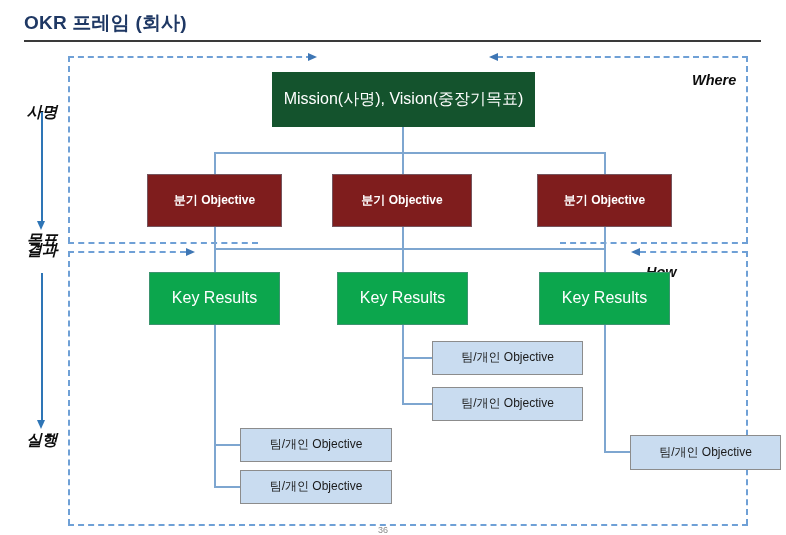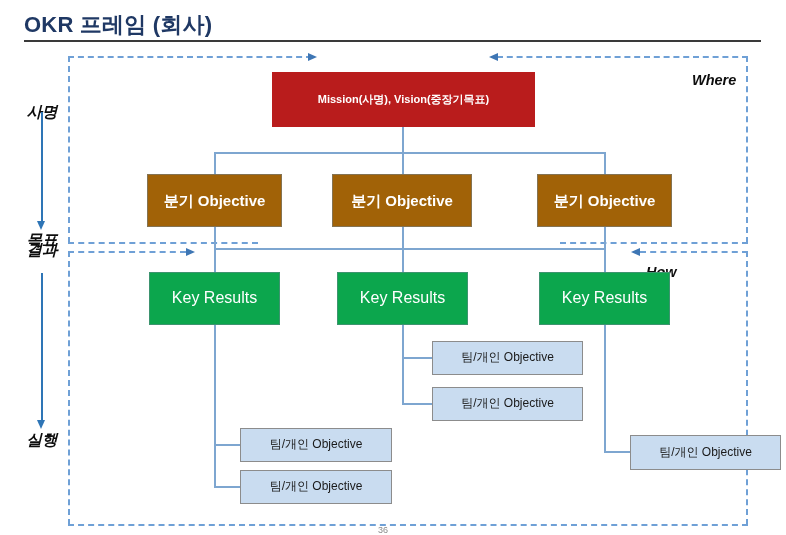--- a/index.html
+++ b/index.html
@@ -1,21 +1,21 @@
 <!DOCTYPE html>
 <html><head>
 <meta charset="utf-8">
 <style>
   html,body{margin:0;padding:0;background:#fff;}
   .canvas{
     position:relative;width:786px;height:535px;background:#ffffff;
     overflow:hidden;font-family:"Liberation Sans","DejaVu Sans",sans-serif;
   }
   .title{
-    position:absolute;left:24px;top:10px;font-size:22px;font-weight:bold;
+    position:absolute;left:24px;top:10px;font-size:19px;font-weight:bold;
     color:#1F3864;letter-spacing:0.2px;
   }
   .title-rule{
     position:absolute;left:24px;top:40px;width:737px;height:0;
     border-top:2px solid #3a3a3a;
   }
   
   .dash-h{position:absolute;height:0;border-top:2px dashed #6FA0D6;}
   .dash-v{position:absolute;width:0;border-left:2px dashed #6FA0D6;}
   
@@ -27,22 +27,22 @@
   
   .tri{position:absolute;width:0;height:0;}
   .tri.r{border-top:4px solid transparent;border-bottom:4px solid transparent;border-left:9px solid #3E76B4;}
   .tri.l{border-top:4px solid transparent;border-bottom:4px solid transparent;border-right:9px solid #3E76B4;}
   .tri.d{border-left:4.5px solid transparent;border-right:4.5px solid transparent;border-top:9px solid #2E75B6;}
   
   .box{
     position:absolute;display:flex;align-items:center;justify-content:center;
     text-align:center;box-sizing:border-box;line-height:1.15;
   }
-  .mission{background:#b91c1c;color:#fff;font-weight:bold;font-size:11px;}
-  .obj{background:#a16207;color:#fff;font-weight:bold;font-size:15px;border:1px solid rgba(110,130,145,.55);}
+  .mission{background:#14532d;color:#fff;font-weight:normal;font-size:16px;}
+  .obj{background:#7f1d1d;color:#fff;font-weight:bold;font-size:12px;border:1px solid rgba(110,130,145,.55);}
   .kr{background:#0CA64D;color:#fff;font-size:16px;border:1px solid rgba(110,130,145,.5);}
   .team{background:#C9DCF0;color:#1a1a1a;font-size:12px;border:1px solid #8C8C8C;}
   
   .side-label{
     position:absolute;left:22px;width:40px;text-align:center;
     font-weight:bold;font-style:italic;font-size:15.5px;color:#0d0d0d;
   }
   .region-label{
     position:absolute;font-weight:bold;font-style:italic;font-size:14.5px;color:#0d0d0d;
   }

